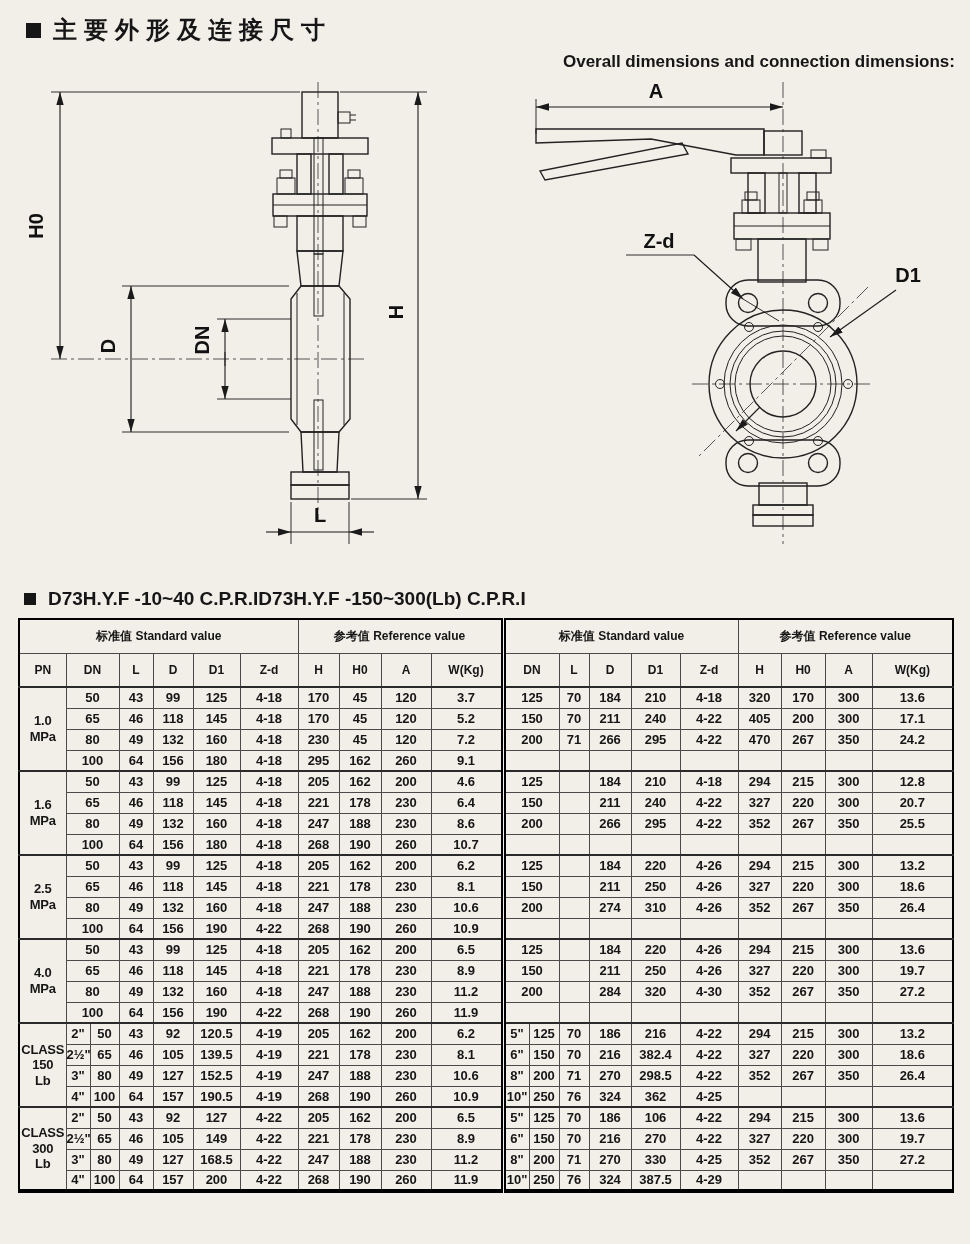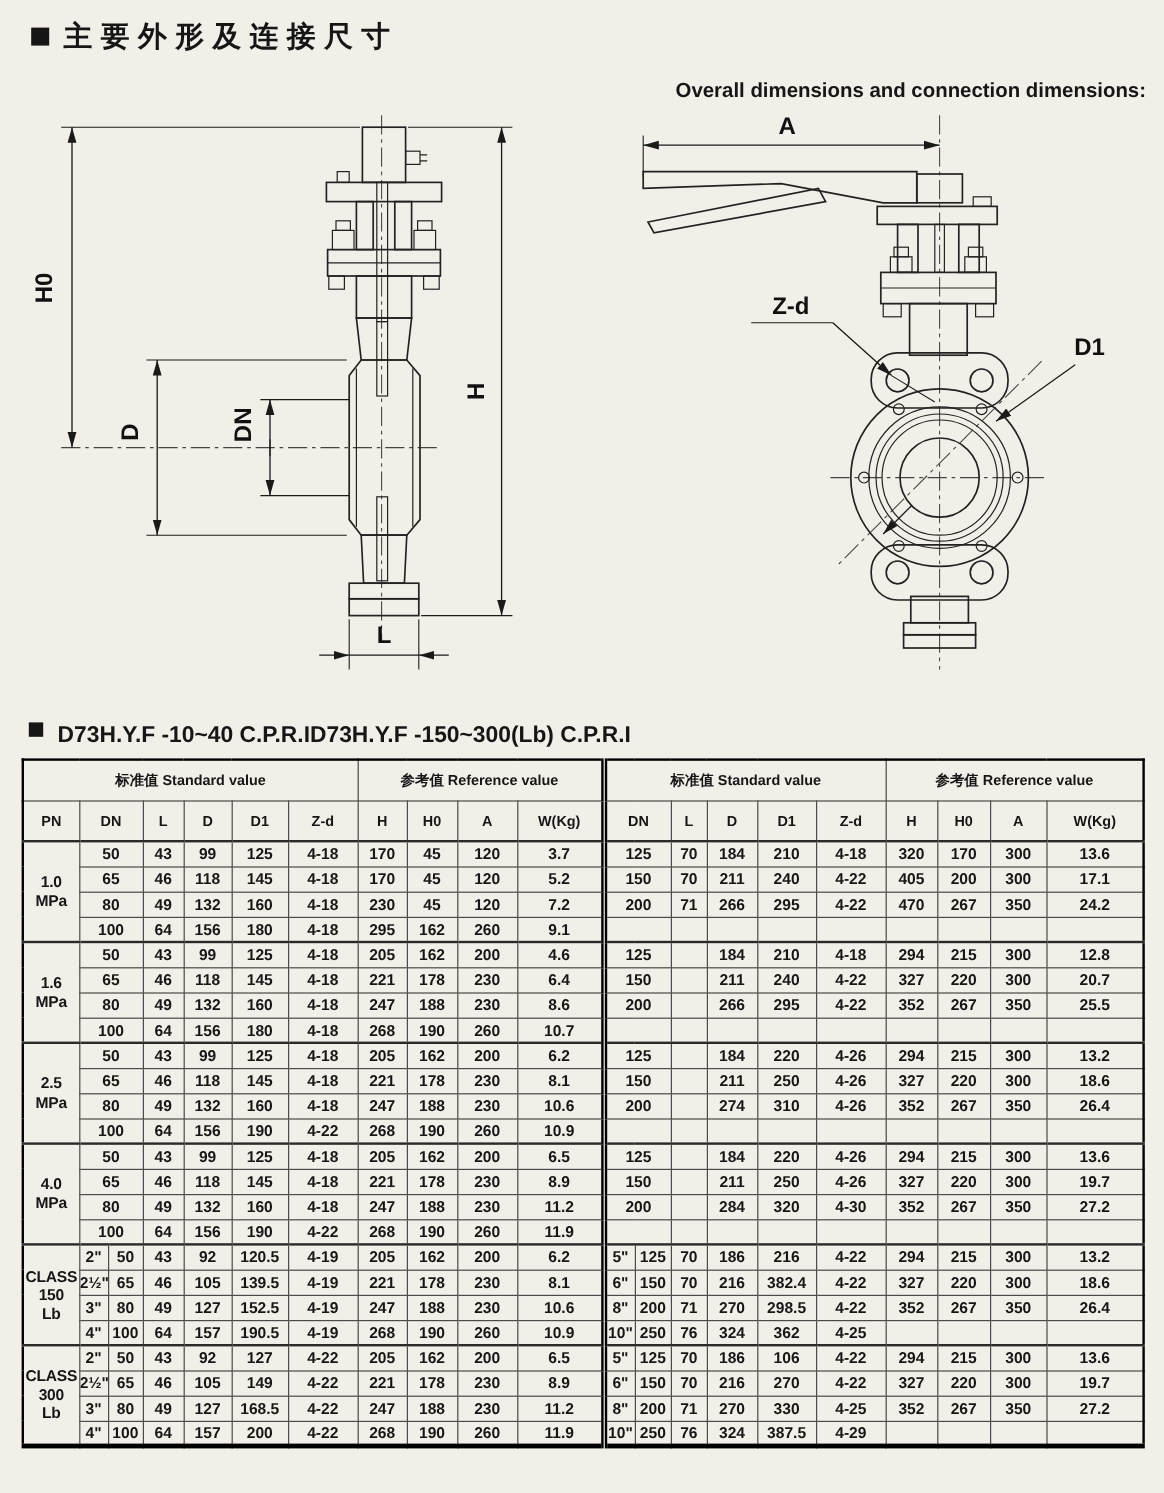--- a/index.html
+++ b/index.html
@@ -8,25 +8,25 @@
     background:#f2efe9;
     font-family:"Liberation Sans","DejaVu Sans",sans-serif;
     color:#161616;
     position:relative;
     overflow:hidden;
   }
   .titles { padding:14px 15px 0 26px;text-align:right; }
   .title-zh { font-size:24px; font-weight:bold; letter-spacing:7px; display:flex; align-items:center; gap:12px; }
   .sq { width:15px; height:15px; background:#161616; display:inline-block; flex:0 0 auto; }
   .sq2 { width:12px; height:12px; }
-  .title-en { font-size:17px; font-weight:bold; margin:20px 0 0 42px; }
+  .title-en { font-size:17px; font-weight:bold; margin:6px 0 0 42px; }
   .drawings { position:relative; height:498px; margin-top:2px; }
   .svg-side  { position:absolute; left:25px;  top:0; }
   .svg-front { position:absolute; left:496px; top:0; }
-  .models { display:flex; align-items:flex-start; margin:16px 0 8px 24px; font-size:19px; font-weight:bold; }
+  .models { display:flex; align-items:center; margin:16px 0 8px 24px; font-size:19px; font-weight:bold; }
   .models .sq2 { margin-right:12px; }
   .model-right { }
 
   table { border-collapse:collapse; table-layout:fixed; width:934px; margin:8px 0 0 18px;
           border:2px solid #000; border-bottom-width:4px; background:transparent; }
   th,td { border:1px solid #4a4a4a; text-align:center; vertical-align:middle;
           font-size:13px; font-weight:bold; padding:0; height:21px; white-space:nowrap; overflow:hidden; }
   thead th { height:34px; font-size:12px; }
   tbody tr.sec-first td { border-top:2px solid #2a2a2a; }
   .pn-cell { white-space:pre-line; line-height:1.2; font-size:13px; letter-spacing:-0.2px; }

